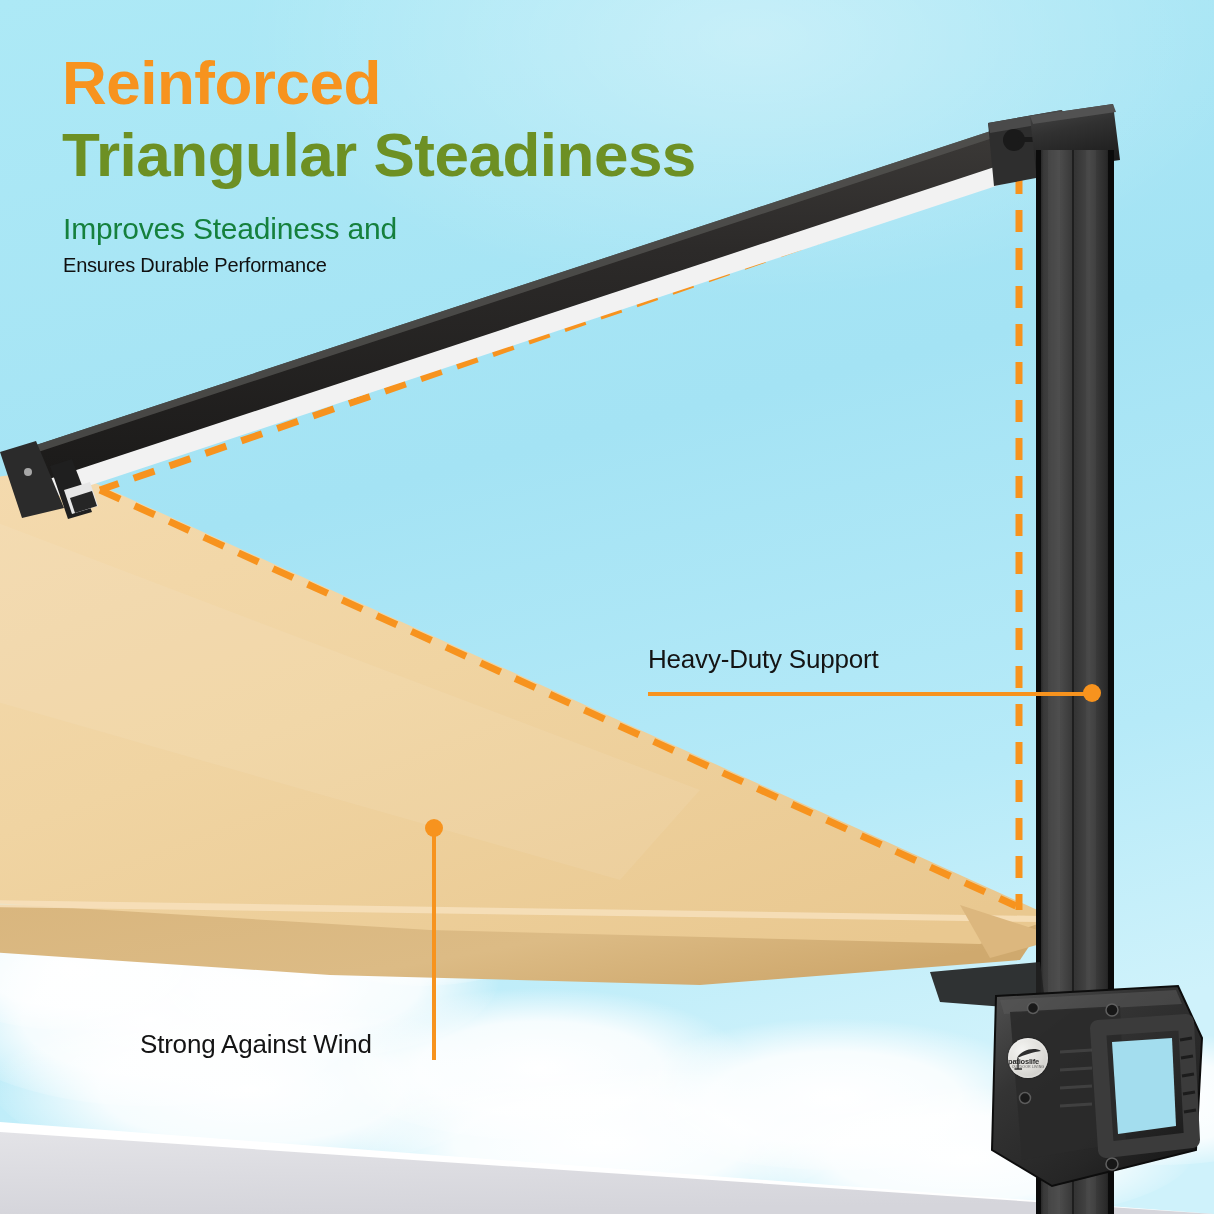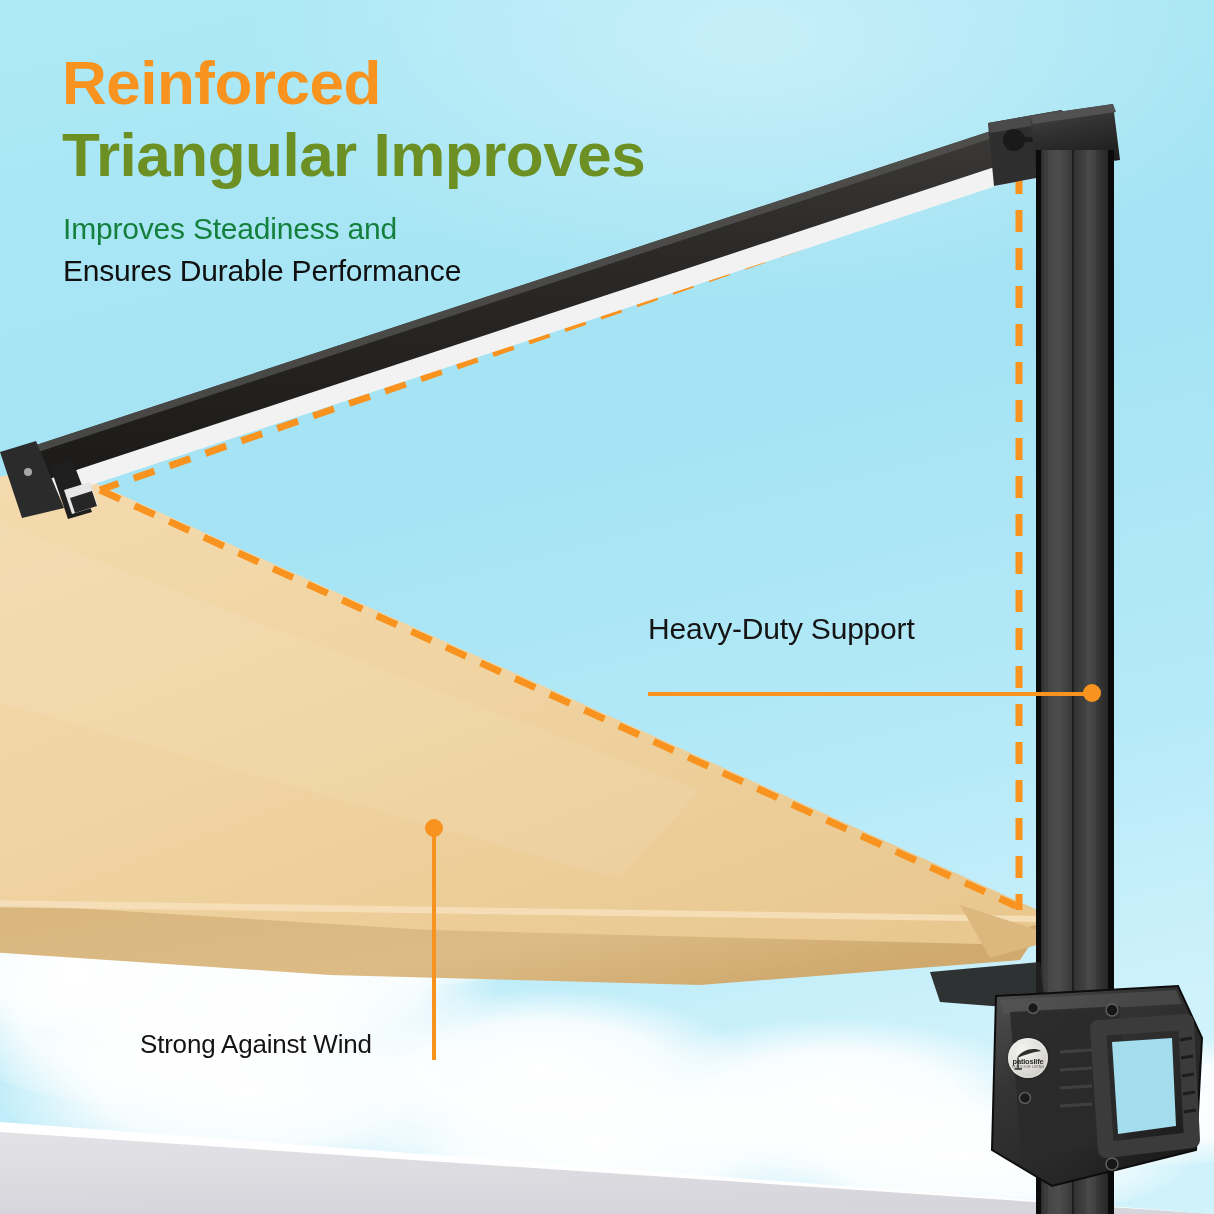--- a/index.html
+++ b/index.html
@@ -22,45 +22,45 @@
     left:62px;top:124px;
     font-size:62px;font-weight:bold;letter-spacing:-0.5px;
     line-height:1.0;
   }
   #sub-1{
     left:63px;top:212px;
     font-size:30px;color:#15803d;letter-spacing:-0.2px;
   }
   #sub-2{
     left:63px;top:254px;
-    font-size:30px;color:#101010;letter-spacing:-0.2px;
+    font-size:20px;color:#101010;letter-spacing:-0.2px;
   }
 
   
   #callout-support-l1{
-    left:648px;top:612px;font-size:30px;color:#141414;letter-spacing:-0.2px;
+    left:648px;top:644px;font-size:26px;color:#141414;letter-spacing:-0.2px;
   }
   #callout-support-l2{
     left:648px;top:653px;font-size:30px;color:#141414;letter-spacing:-0.2px;
   }
   #callout-wind{
     left:140px;top:1029px;font-size:26px;color:#141414;letter-spacing:-0.2px;
   }
 
   
   #badge{
     position:absolute;left:1008px;top:1038px;width:40px;height:40px;
     border-radius:50%;
     background:radial-gradient(circle at 35% 30%, #f4f4f2 0%, #dddcd8 55%, #bfbeb9 100%);
     box-shadow:0 0 2px rgba(0,0,0,.55), inset 0 0 3px rgba(255,255,255,.8);
     overflow:hidden;
   }
   #badge-mark{position:absolute;inset:0;}
   #badge-text{
-    position:absolute;left:0;right:0;top:19px;text-align:center;
+    position:absolute;left:0;right:0;top:19px;
     font-size:7.5px;font-weight:bold;color:#2b2b2b;letter-spacing:-0.2px;
     font-family:"Liberation Sans", sans-serif;
   }
   #badge-sub{
     position:absolute;left:0;right:0;top:27px;text-align:center;
     font-size:3.6px;color:#555;letter-spacing:.1px;
   }
 </style>
 </head>
 <body>
@@ -239,21 +239,21 @@
 
         <line x1="434" y1="828" x2="434" y2="1060" stroke="#F7931E" stroke-width="4"></line>
         <circle cx="434" cy="828" r="9" fill="#F7931E"></circle>
       </g>
 
     </g>
   </svg>
 
   <div class="txt" id="headline-1" style="color:#F7931E">Reinforced</div>
 
-  <div class="txt" id="headline-2" style="color:#6D9024">Triangular Improves</div>
+  <div class="txt" id="headline-2" style="color:#6D9024">Triangular Steadiness</div>
 
   <div class="txt" id="sub-1">Improves Steadiness and</div>
 
   <div class="txt" id="sub-2">Ensures Durable Performance</div>
 
   <div class="txt" id="callout-support-l1">Heavy-Duty Support</div>
 
 
   <div class="txt" id="callout-wind">Strong Against Wind</div>
 

